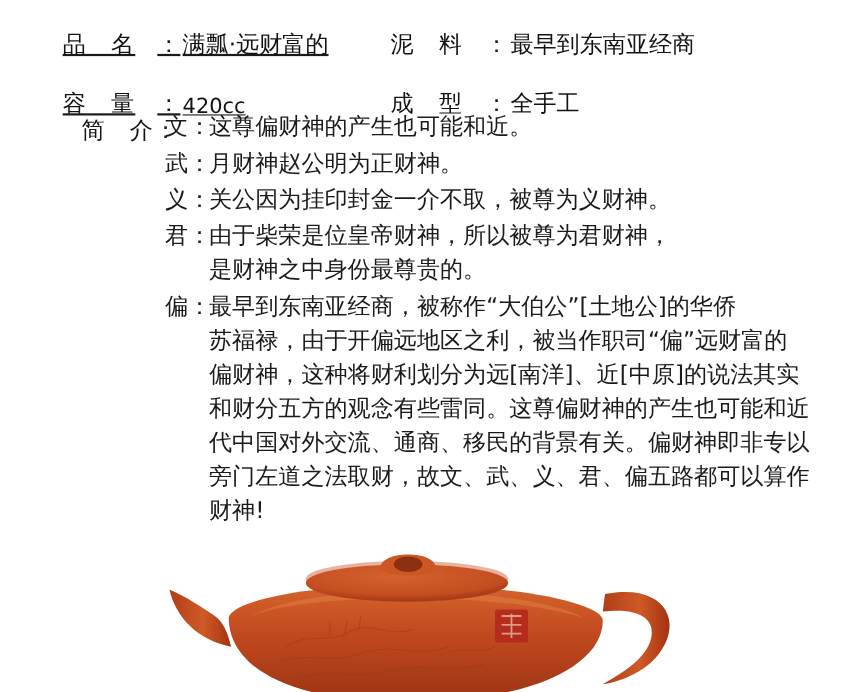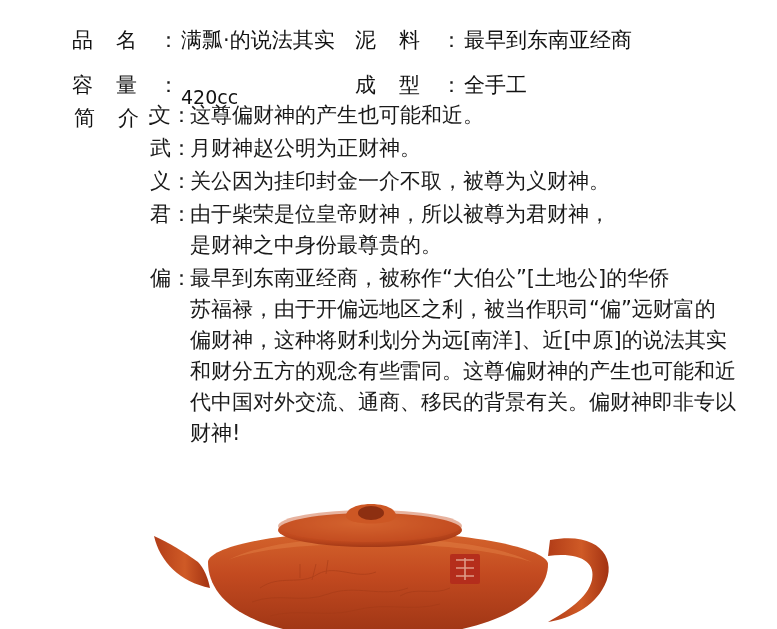--- a/index.html
+++ b/index.html
@@ -29,24 +29,25 @@
     top: 26px;
     width: 777px;
   }
   .spec-row {
     display: flex;
     align-items: baseline;
     height: 36px;
   }
   .spec-col-left {
     display: flex;
-    align-items: center;
+    align-items: flex-end;
     width: 355px;
-    padding-left: 72px;
+    padding-left: 57px;
     box-sizing: border-box;
+    text-decoration: underline;
   }
   .spec-col-right {
     display: flex;
     align-items: baseline;
   }
   .lbl {
     font-size: 21px;
     letter-spacing: 1px;
     white-space: nowrap;
     color: #121212;
@@ -129,21 +130,21 @@
 <body>
 
 <div class="page">
 
   <div class="spec-block">
 
     <div class="spec-row">
       <div class="spec-col-left">
         <span class="lbl lbl-wide">品　名</span>
         <span class="colon">：</span>
-        <span class="val">满瓢·的说法其实</span>
+        <span class="val">满瓢·远财富的</span>
       </div>
       <div class="spec-col-right">
         <span class="lbl lbl-wide">泥　料</span>
         <span class="colon">：</span>
         <span class="val">最早到东南亚经商</span>
       </div>
     </div>
 
     <div class="spec-row">
       <div class="spec-col-left">
@@ -207,20 +208,21 @@
       <div class="intro-item">
         <div class="item-key">
           <span>偏</span><span>：</span>
         </div>
         <div class="item-text">
           <p>最早到东南亚经商，被称作“大伯公”[土地公]的华侨</p>
           <p>苏福禄，由于开偏远地区之利，被当作职司“偏”远财富的</p>
           <p>偏财神，这种将财利划分为远[南洋]、近[中原]的说法其实</p>
           <p>和财分五方的观念有些雷同。这尊偏财神的产生也可能和近</p>
           <p>代中国对外交流、通商、移民的背景有关。偏财神即非专以</p>
+          <p>旁门左道之法取财，故文、武、义、君、偏五路都可以算作</p>
           <p>财神!</p>
         </div>
       </div>
 
     </div>
   </div>
 
   <div class="teapot-wrap">
     <svg class="teapot-svg" width="520" height="165" viewBox="0 0 520 165">
       <defs>

